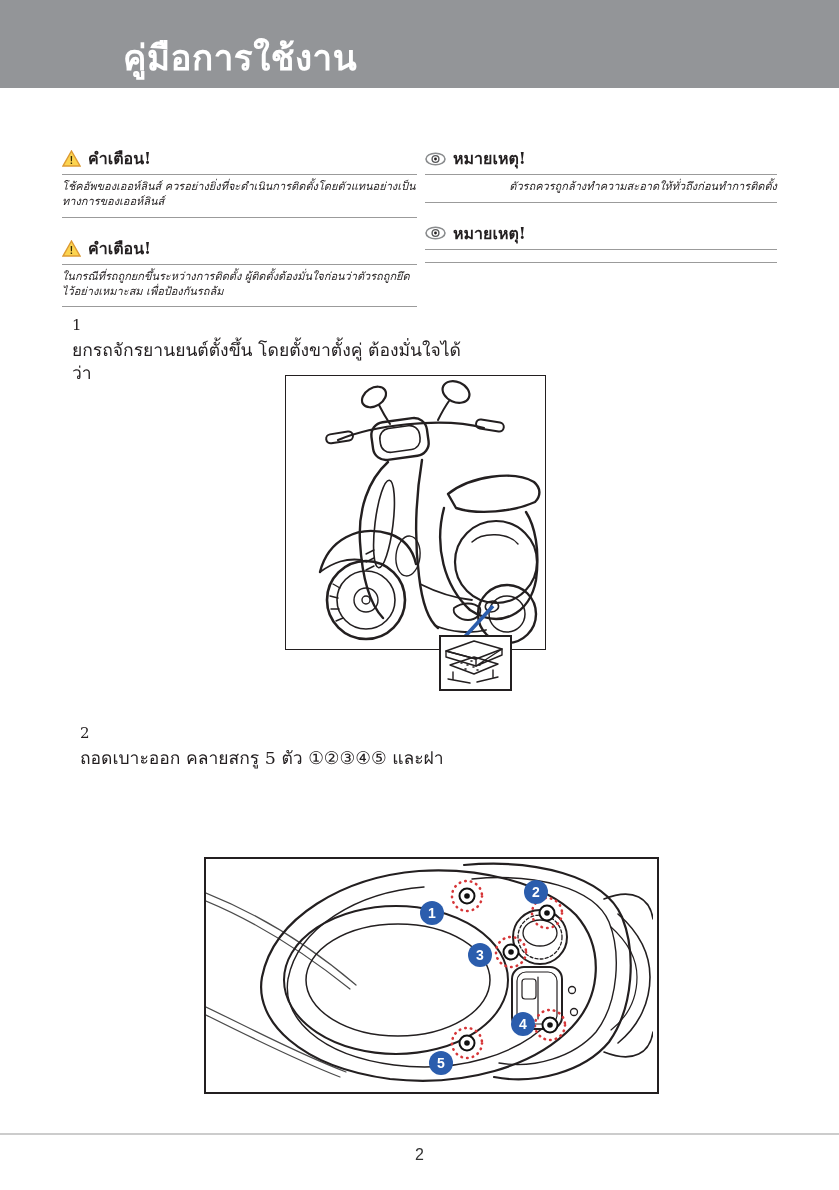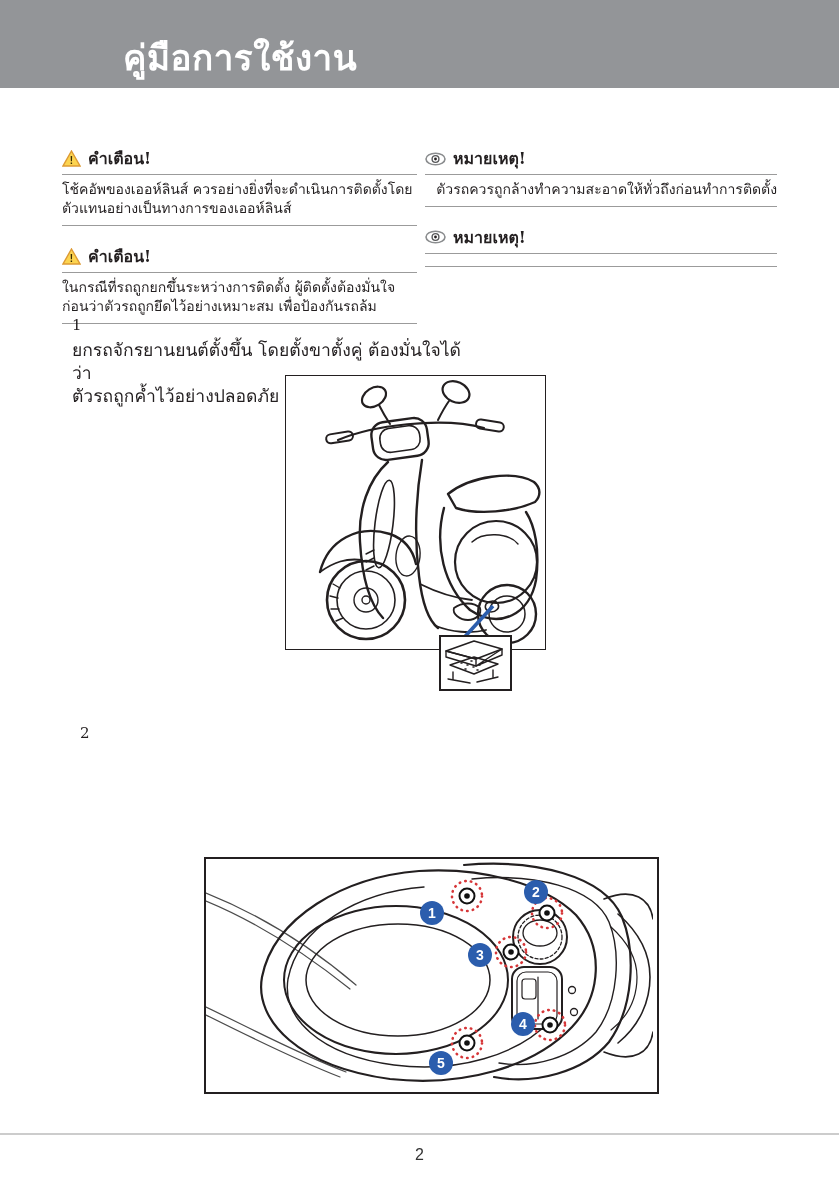--- a/index.html
+++ b/index.html
@@ -20,21 +20,21 @@
   .col { position:absolute; top:146px; }
   .col-left  { left:62px;  width:355px; }
   .col-right { left:425px; width:352px;text-align:right; }
   .notice { border-bottom:1px solid #9b9b9b; padding-bottom:7px; margin-bottom:18px; }
   .notice-head {
     display:flex; align-items:center; gap:7px;
     border-bottom:1px solid #9b9b9b; padding-bottom:3px; margin-bottom:5px;
     font-weight:bold; font-size:16px;
   }
   .notice-head .ic { display:inline-flex; flex:0 0 auto; }
-  .notice-body { font-size:14px; line-height:1.35; }
+  .notice-body { font-style:italic; font-size:11px; line-height:1.35; }
   
   .step { position:absolute; font-size:17.5px; line-height:1.32; }
   .step-num { display:block; font-size:15px; margin-bottom:3px; }
   #step1 { left:72px; top:316px; width:390px; }
   #step2 { left:80px; top:724px; width:440px; }
   
   .fig1 {
     position:absolute; left:285px; top:375px; width:259px; height:273px;
     border:1.5px solid #231f20; background:#fff; z-index:1;
   }
@@ -123,21 +123,20 @@
           </svg>
         </span>
         <span>หมายเหตุ!</span>
       </div>
     </div>
   </div>
 
   <div class="step" id="step1">
     <span class="step-num">1</span>
     <span>ยกรถจักรยานยนต์ตั้งขึ้น โดยตั้งขาตั้งคู่ ต้องมั่นใจได้ว่า</span><br>
-    <span>ตัวรถถูกค้ำไว้อย่างปลอดภัย</span>
   </div>
 
   <div class="fig1">
     <svg width="256" height="270" viewBox="0 0 256 270">
 
       <ellipse cx="88" cy="21" rx="13" ry="9" class="ln" stroke-width="2.2" transform="rotate(-32 88 21)"></ellipse>
       <path d="M 93,29 C 97,37 100,42 104,48" class="ln" stroke-width="2"></path>
       <ellipse cx="170" cy="16" rx="14" ry="10" class="ln" stroke-width="2.2" transform="rotate(24 170 16)"></ellipse>
       <path d="M 163,25 C 158,32 155,38 152,44" class="ln" stroke-width="2"></path>
 
@@ -188,21 +187,21 @@
       <polygon points="5,14 5,20 35,29 35,22" class="ln" stroke-width="1.4" fill="#fff"></polygon>
       <polygon points="61,12 61,18 35,29" class="ln" stroke-width="1.4" fill="#fff"></polygon>
       <polygon points="9,28 33,20 57,27 33,37" class="ln" stroke-width="1.4" fill="#fff"></polygon>
       <path d="M 12,35 l 0,7 M 52,33 l 0,8 M 7,42 l 22,4 M 36,45 l 21,-5" class="ln" stroke-width="1.4"></path>
       <path d="M 20,26 l 1,0 M 26,28 l 1,0 M 32,30 l 1,0 M 38,28 l 1,0 M 30,24 l 1,0 M 36,33 l 1,0 M 24,32 l 1,0" class="ln" stroke-width="1.6"></path>
     </svg>
   </div>
 
   <div class="step" id="step2">
     <span class="step-num">2</span>
-    <br>
+    <span>ถอดเบาะออก คลายสกรู 5 ตัว ①②③④⑤ และฝา</span><br>
   </div>
 
   <div class="fig2">
     <svg width="447" height="229" viewBox="0 0 447 229">
 
       <path d="M 0,34 C 60,58 110,92 150,126" class="thin" stroke-width="1.2"></path>
       <path d="M 0,42 C 58,66 104,98 144,130" class="thin" stroke-width="1.2"></path>
       <path d="M 0,148 C 42,168 90,194 140,213" class="thin" stroke-width="1.2"></path>
       <path d="M 0,156 C 40,176 88,200 134,218" class="thin" stroke-width="1.2"></path>
 

